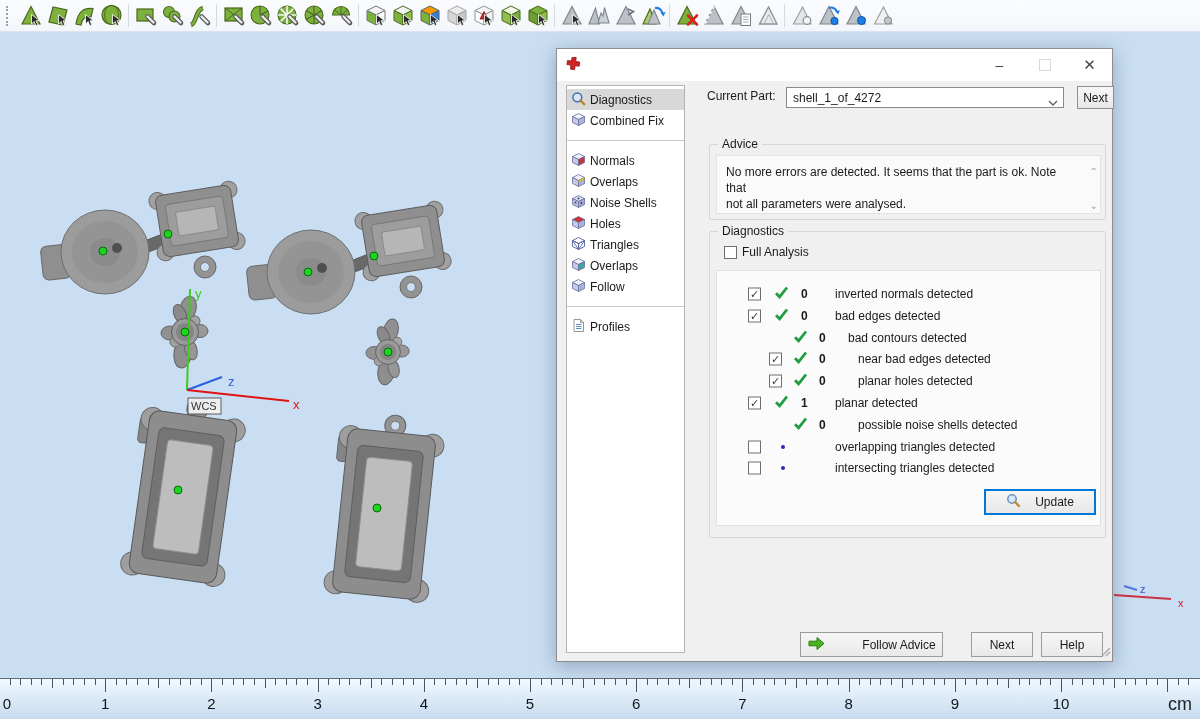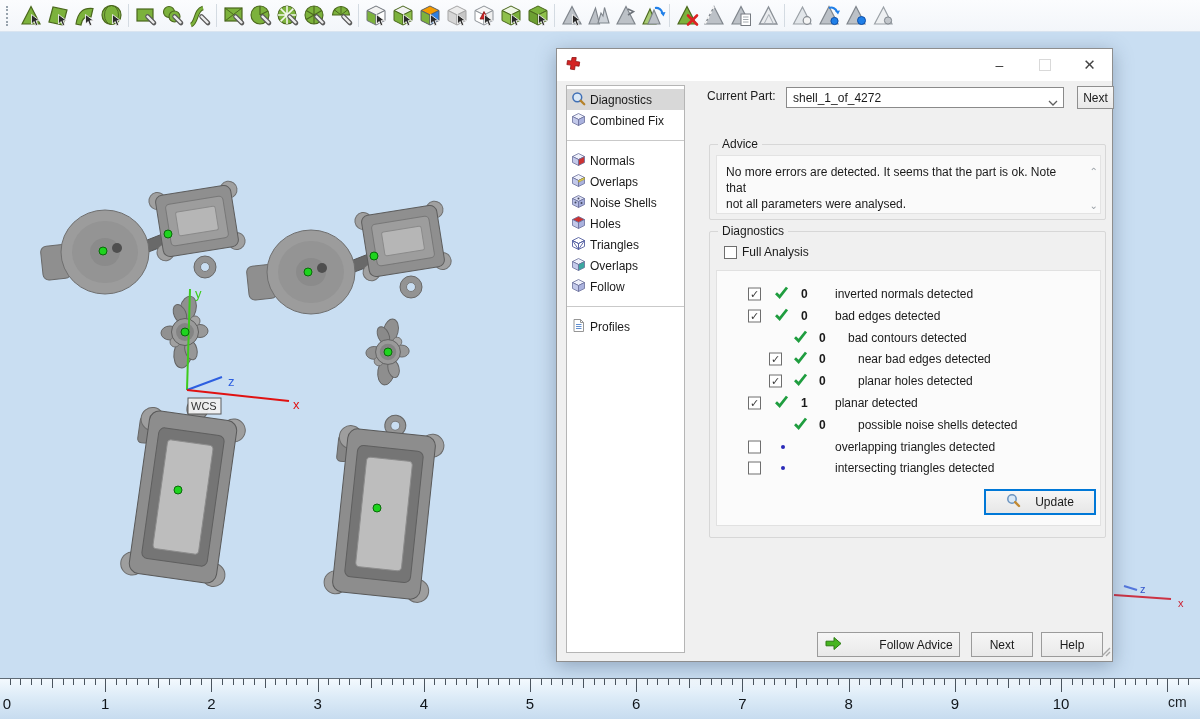--- a/index.html
+++ b/index.html
@@ -21,21 +21,21 @@
   
   .viewport{position:absolute;top:32px;left:0;width:1200px;height:646px;background:#c9def2;}
   
   .ruler{
     position:absolute;left:0;top:678px;width:1200px;height:41px;
     background:linear-gradient(#f3f9fe 0%,#dcebf7 45%,#c6dbEF 100%);
     border-top:1px solid #5f6b76;z-index:4;
   }
   .tick{position:absolute;top:0;width:1px;background:#4a545e;}
   .ruler-num{position:absolute;top:16px;transform:translateX(-50%);font-size:15px;color:#10151a;}
-  .ruler-unit{position:absolute;top:15px;font-size:14px;color:#1a2026;}
+  .ruler-unit{position:absolute;top:15px;font-size:18px;color:#1a2026;}
   
   .dialog{
     position:absolute;left:556px;top:48px;width:557px;height:614px;
     background:#f0f0f0;border:1px solid #8e8e8e;box-sizing:border-box;
     box-shadow:0 4px 18px rgba(40,60,90,.35);z-index:10;font-size:12px;color:#1a1a1a;
   }
   .titlebar{height:32px;background:#ffffff;display:flex;align-items:center;padding:0 0 0 9px;}
   .title-text{font-size:13px;color:#2a2a2a;margin-left:7px;}
   .win-btns{margin-left:auto;display:flex;align-items:center;height:100%;}
   .win-btn{width:45px;height:100%;display:flex;align-items:center;justify-content:center;color:#444;}
@@ -91,21 +91,21 @@
   .update-btn{
     position:absolute;left:267px;top:218px;width:112px;height:26px;
     border:2px solid #0078d7;background:linear-gradient(#f6f6f6,#e7e7e7);box-sizing:border-box;
     display:flex;align-items:center;justify-content:center;gap:14px;
   }
   
   .btn{
     position:absolute;top:583px;height:25px;background:linear-gradient(#f6f6f6,#e9e9e9);
     border:1px solid #9b9b9b;box-sizing:border-box;display:flex;align-items:center;justify-content:center;
   }
-  .btn-follow{left:260px;width:143px;gap:36px;}
+  .btn-follow{left:243px;width:143px;gap:36px;}
   .btn-close{left:414px;width:62px;}
   .btn-help{left:484px;width:62px;}
   .resize-grip{position:absolute;right:1px;bottom:1px;}
 </style>
 </head>
 <body>
 
 <div class="toolbar">
   <div class="tb-grip"></div>
   <div id="tb-icons" style="display:flex;align-items:center;">

